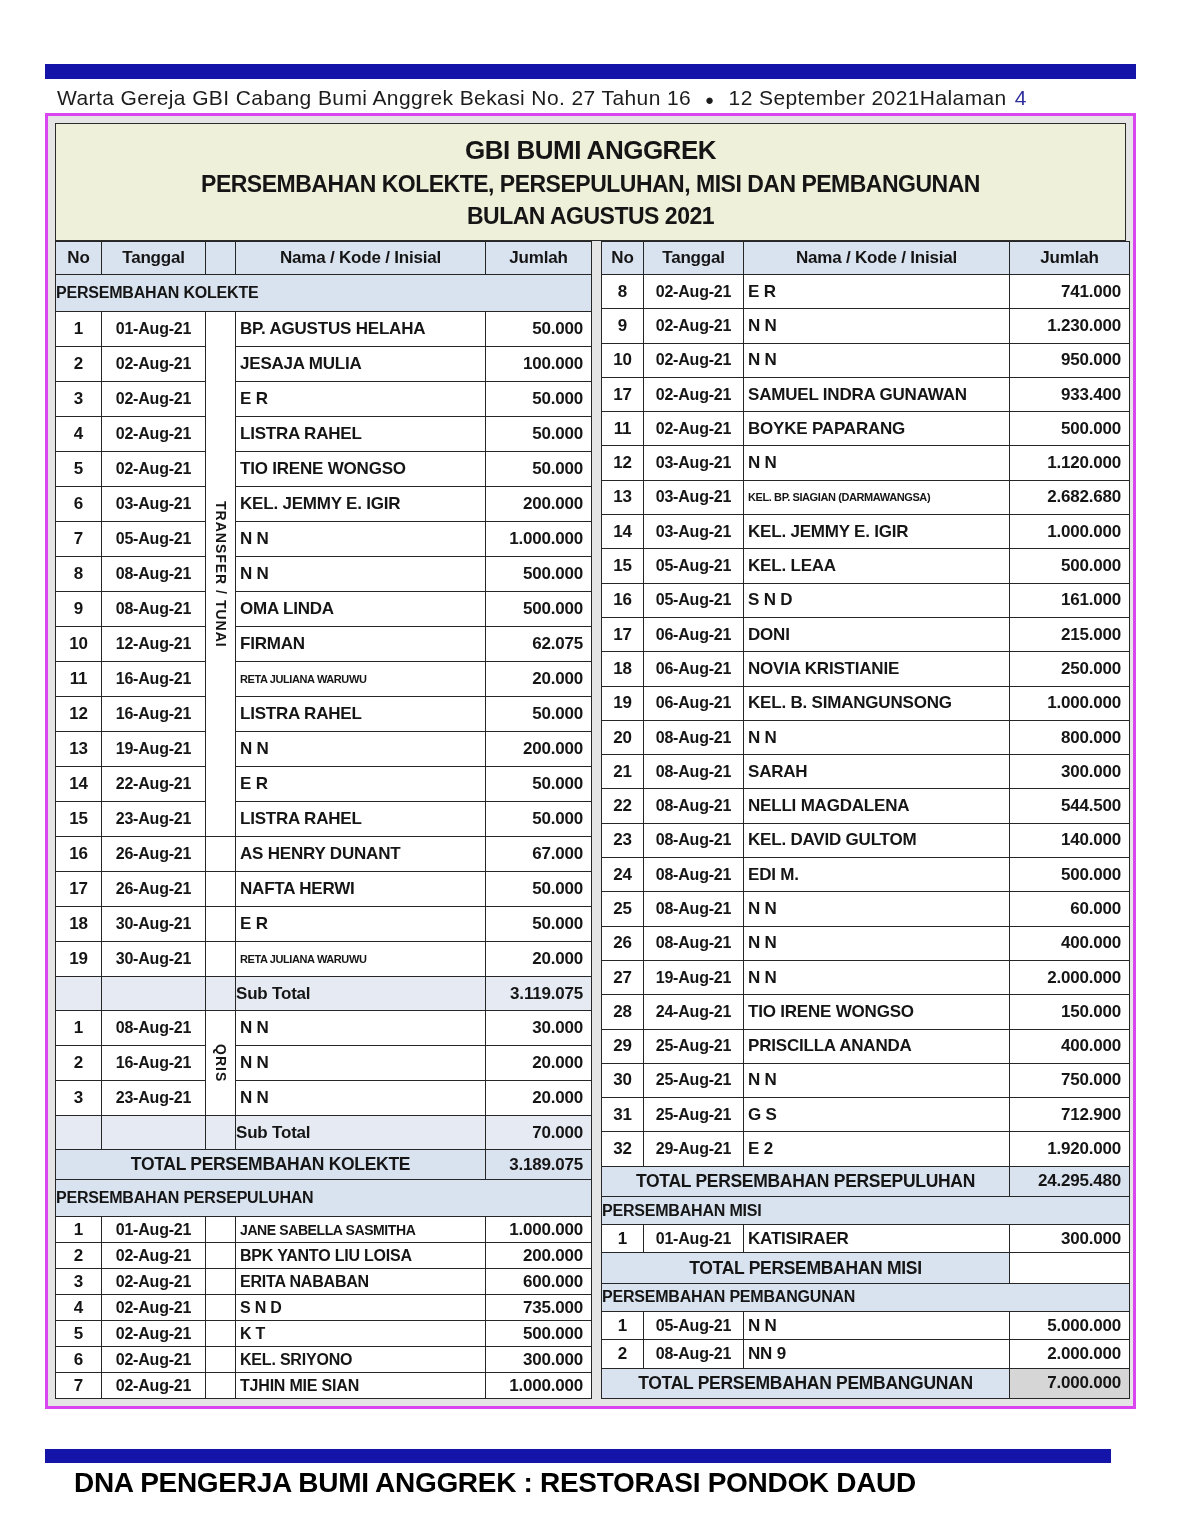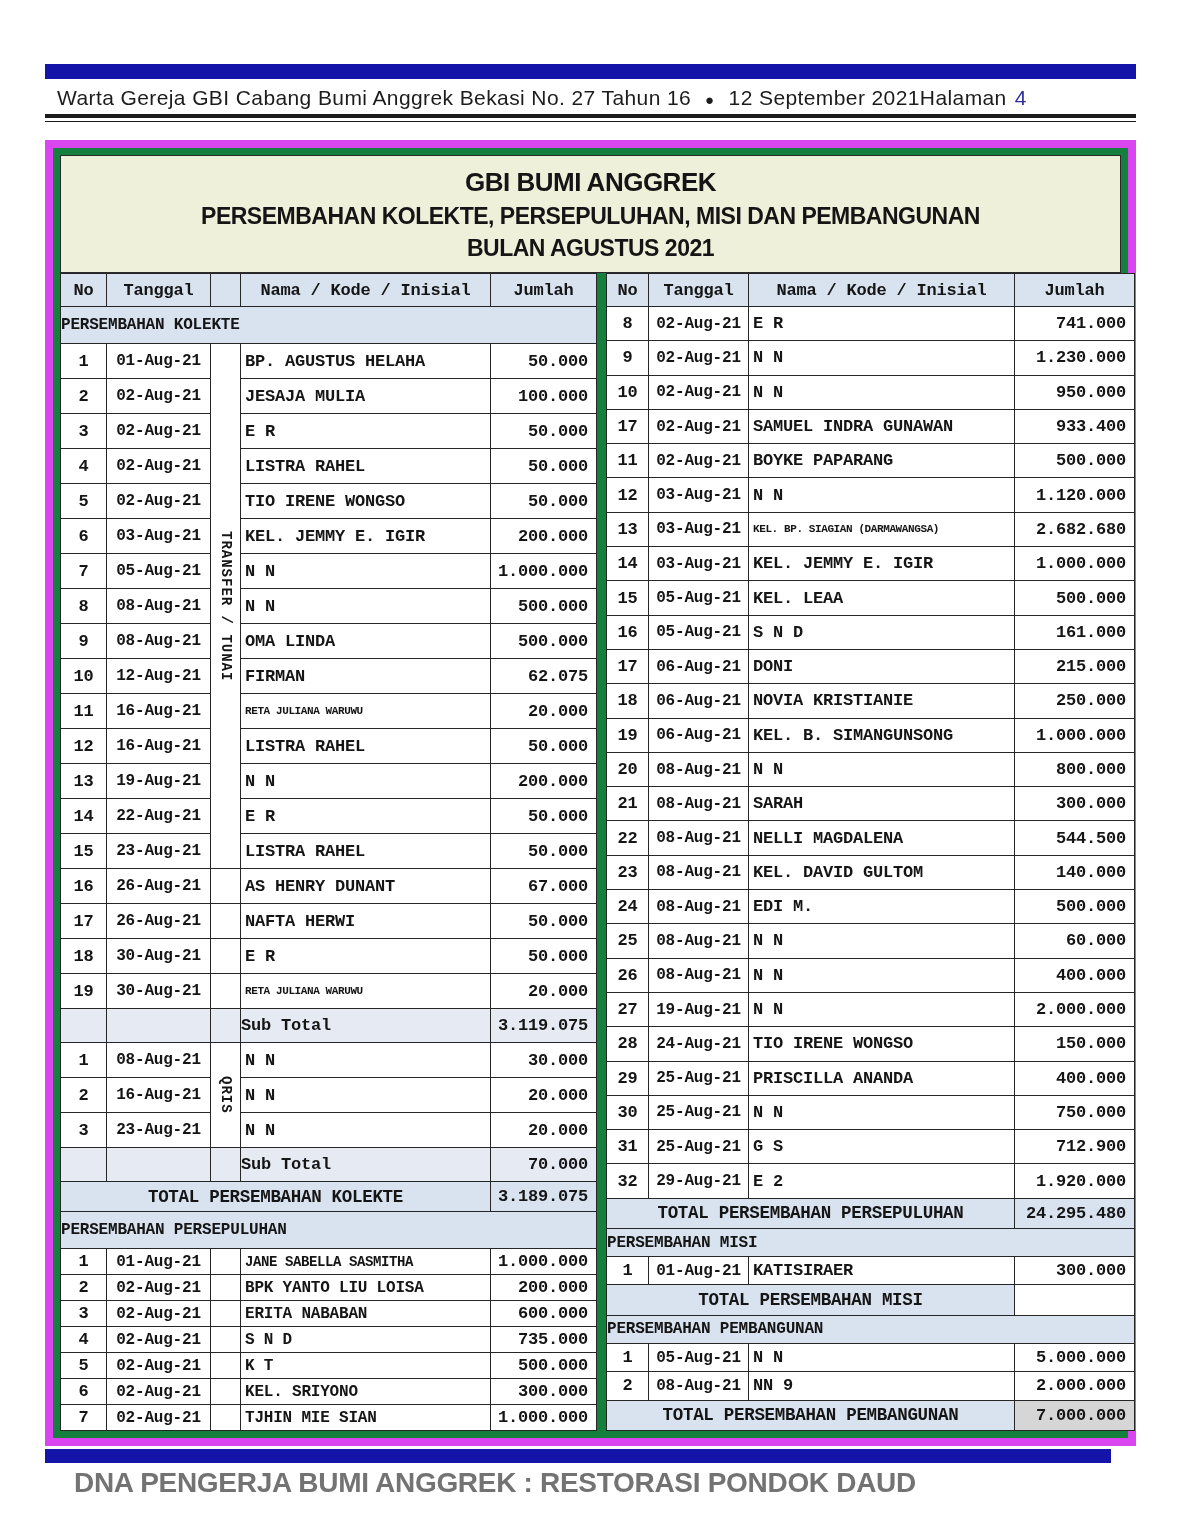--- a/index.html
+++ b/index.html
@@ -16,31 +16,31 @@
   .masthead{
     position:absolute; left:45px; top:85px; width:1091px; height:26px;
     display:flex; align-items:center;
     font-size:21px; letter-spacing:0.4px; color:#1c1c1c; padding:0 4px 0 12px;
   }
   .mh-bullet{margin:0 14px; font-size:15px;}
   .mh-right .pgnum{color:var(--pgblue); margin-left:8px;}
   .rule{position:absolute; left:45px; top:114px; width:1091px; height:8px;
     border-top:4px solid #1b1b1b; border-bottom:1px solid #1b1b1b;}
   .frame{
-    position:absolute; left:45px; top:140px; width:1091px;
-    border:8px solid #d946ef; background:#15803d; padding:7px;
+    position:absolute; left:45px; top:113px; width:1091px;
+    border:3px solid #d946ef; background:#e5e5e5; padding:7px;
   }
   .title-block{
     border:1px solid #2b2b2b; background:var(--titlebg); text-align:center;
     padding:8px 0 8px 0;
   }
   .title-block .t1{font-size:26px; font-weight:700; line-height:36px; letter-spacing:-0.5px;}
   .title-block .t2{font-size:23px; font-weight:700; line-height:33px; letter-spacing:-0.5px;}
   .title-block .t3{font-size:23px; font-weight:700; line-height:31px; letter-spacing:-0.5px;}
-  .tables{display:flex; gap:9px; margin-top:0;font-family:Liberation Mono, monospace;}
+  .tables{display:flex; gap:9px; margin-top:0;}
   table.tbl{border-collapse:collapse; table-layout:fixed; background:#fff;}
   table.tbl.left{width:536px;}
   table.tbl.right{width:528px;}
   .tbl th,.tbl td{
     border:1px solid #262626; font-weight:700; color:#151515;
     overflow:hidden; white-space:nowrap; letter-spacing:-0.2px;
   }
   .tbl th{background:var(--hdr); text-align:center; font-size:17px; height:33px;}
   td.sec{background:var(--hdr); text-align:left; font-size:16px; height:37px;}
   td.no{text-align:center; font-size:17px;}
@@ -62,21 +62,21 @@
   td.stl{text-align:left; font-size:17px;}
   tr.total-row td{height:30px;}
   td.total-label{background:var(--hdr); text-align:center; font-size:17.5px; letter-spacing:-0.3px;}
   td.total-blue{background:var(--hdr);}
   td.total-white{background:#fff;}
   td.total-gray{background:var(--gray);}
   td.sec.brow-sec{height:28px;}
   .bottom-bar{position:absolute; left:45px; top:1449px; width:1066px; height:14px; background:var(--navy);}
   .footer-text{
     position:absolute; left:74px; top:1467px; font-size:28px; font-weight:700;
-    color:#737373; letter-spacing:-0.3px;
+    color:#000000; letter-spacing:-0.3px;
   }
 </style>
 </head>
 <body>
 
 <div class="top-bar"></div>
 
 <div class="masthead">
   <div class="mh-left">
     <span>Warta Gereja GBI Cabang Bumi Anggrek Bekasi No. 27  Tahun 16</span><span class="mh-bullet">●</span><span>12 September 2021</span>

